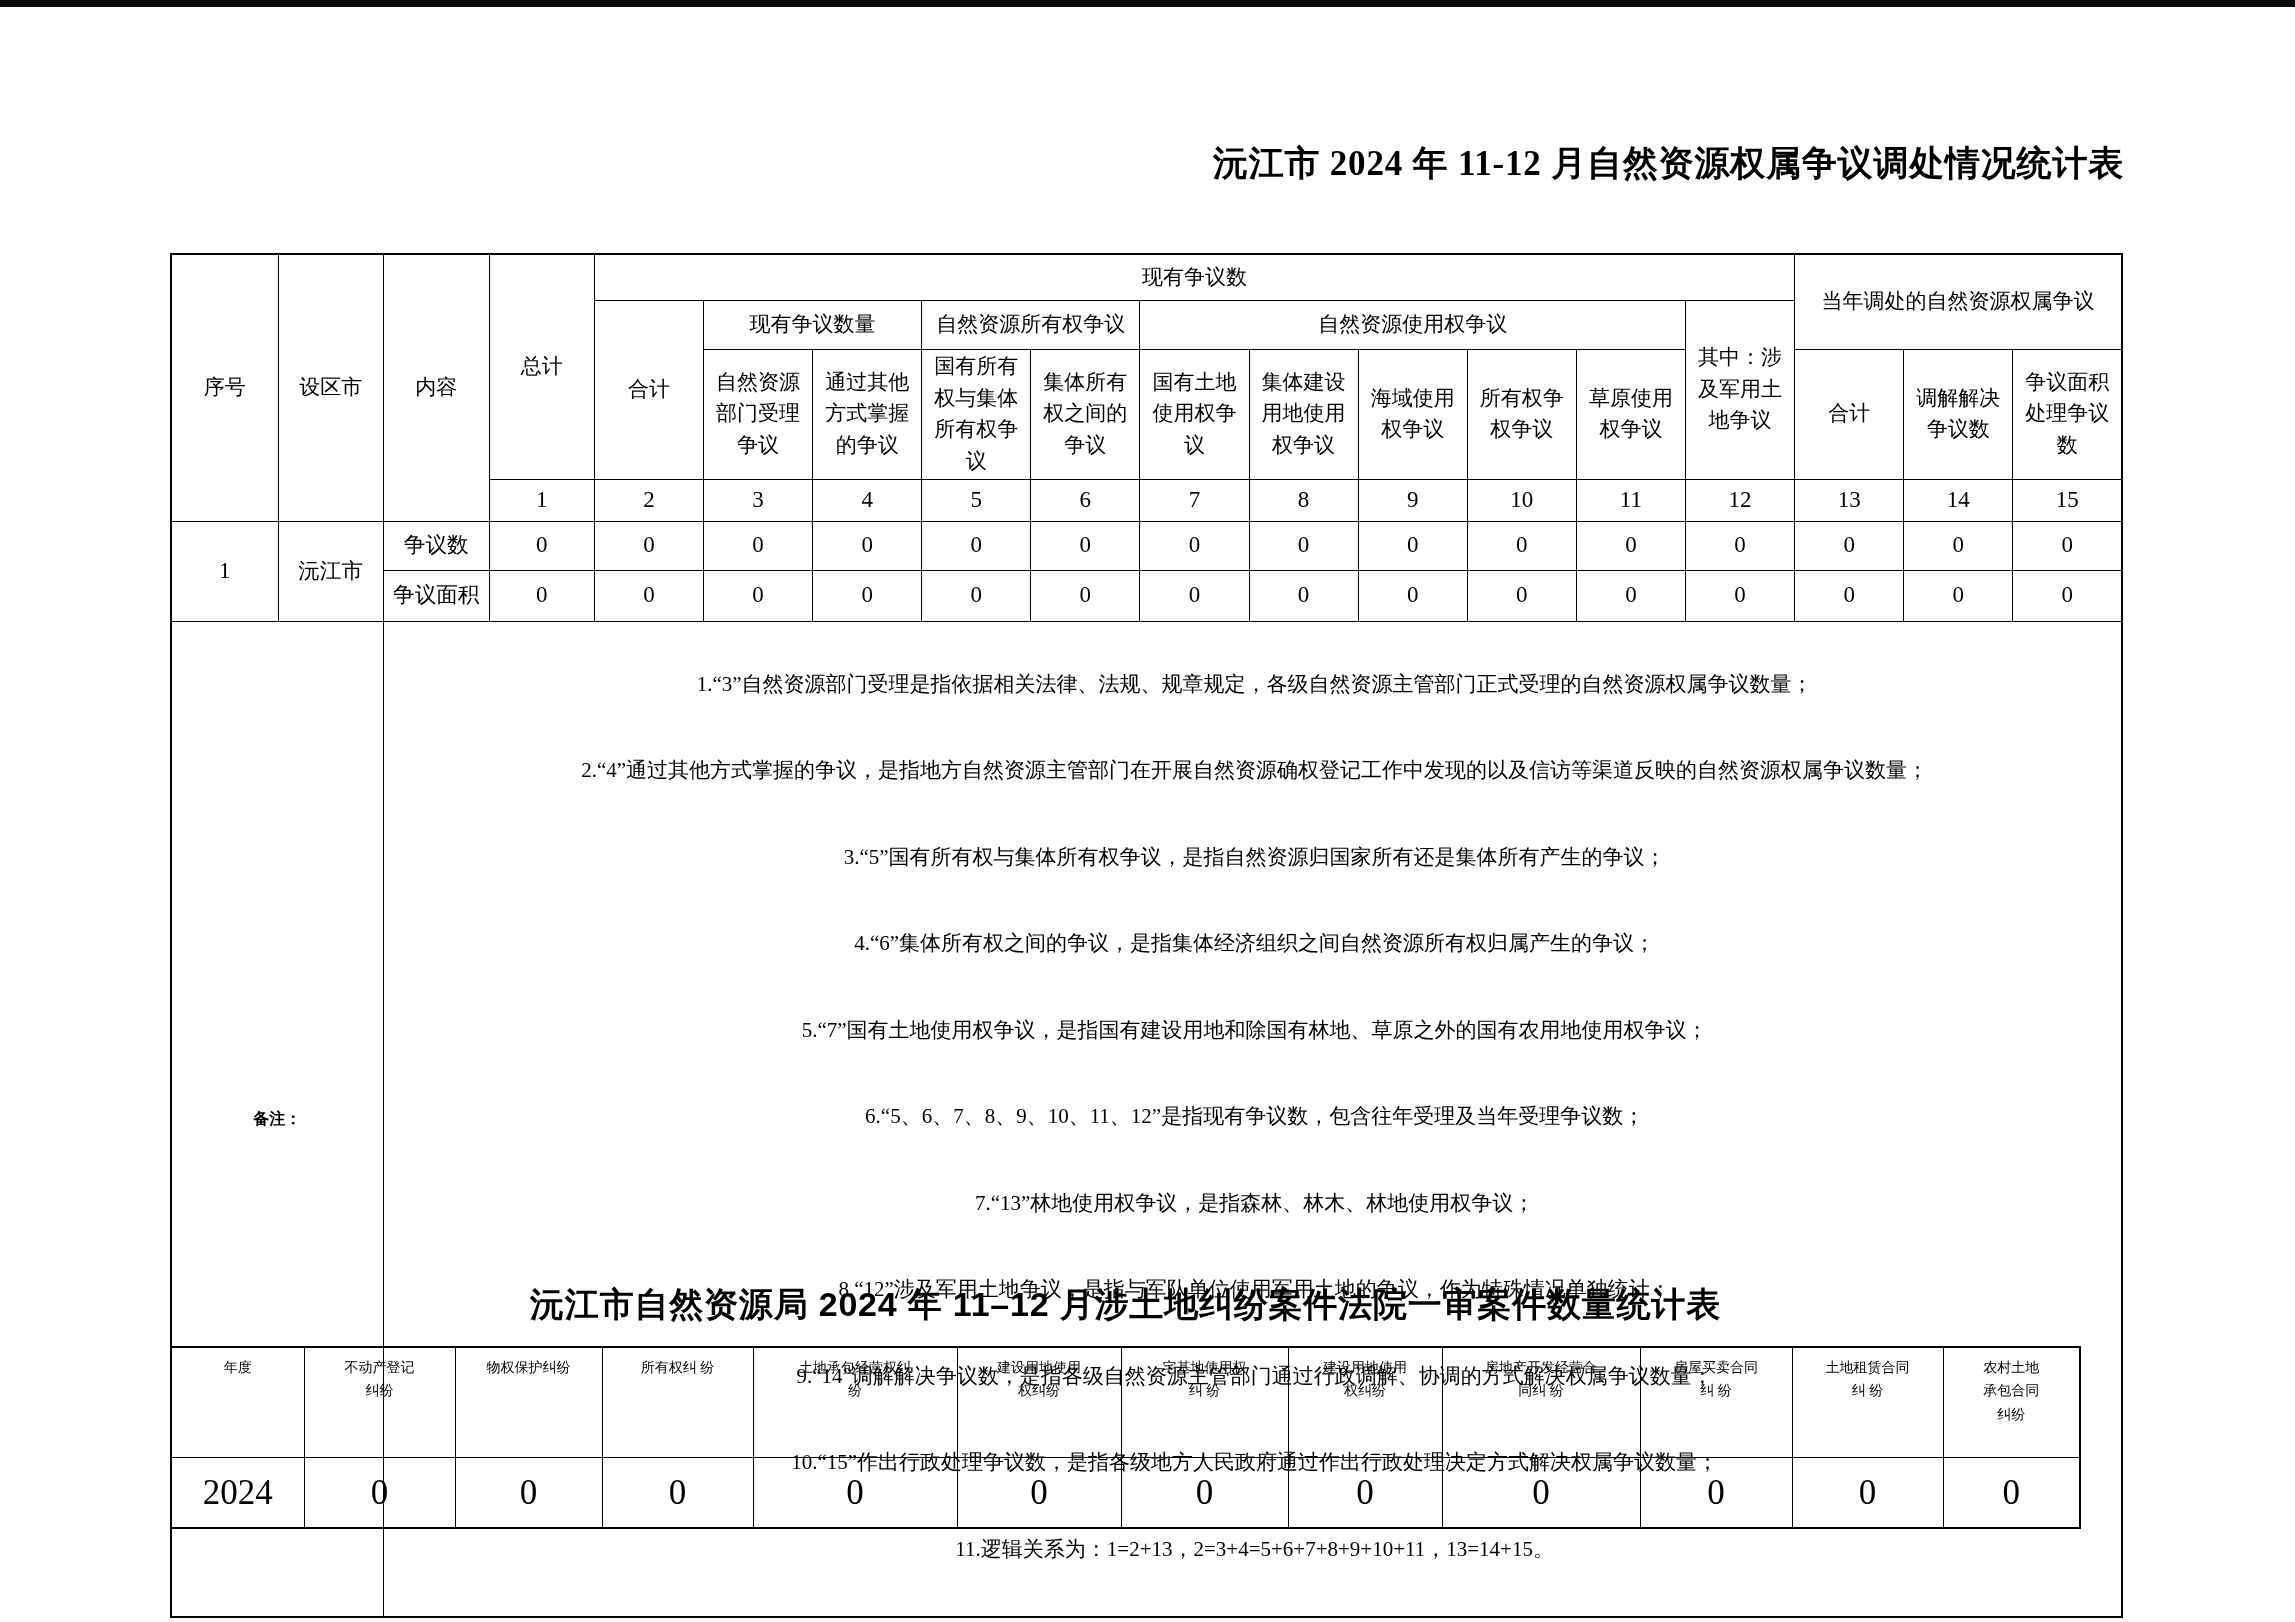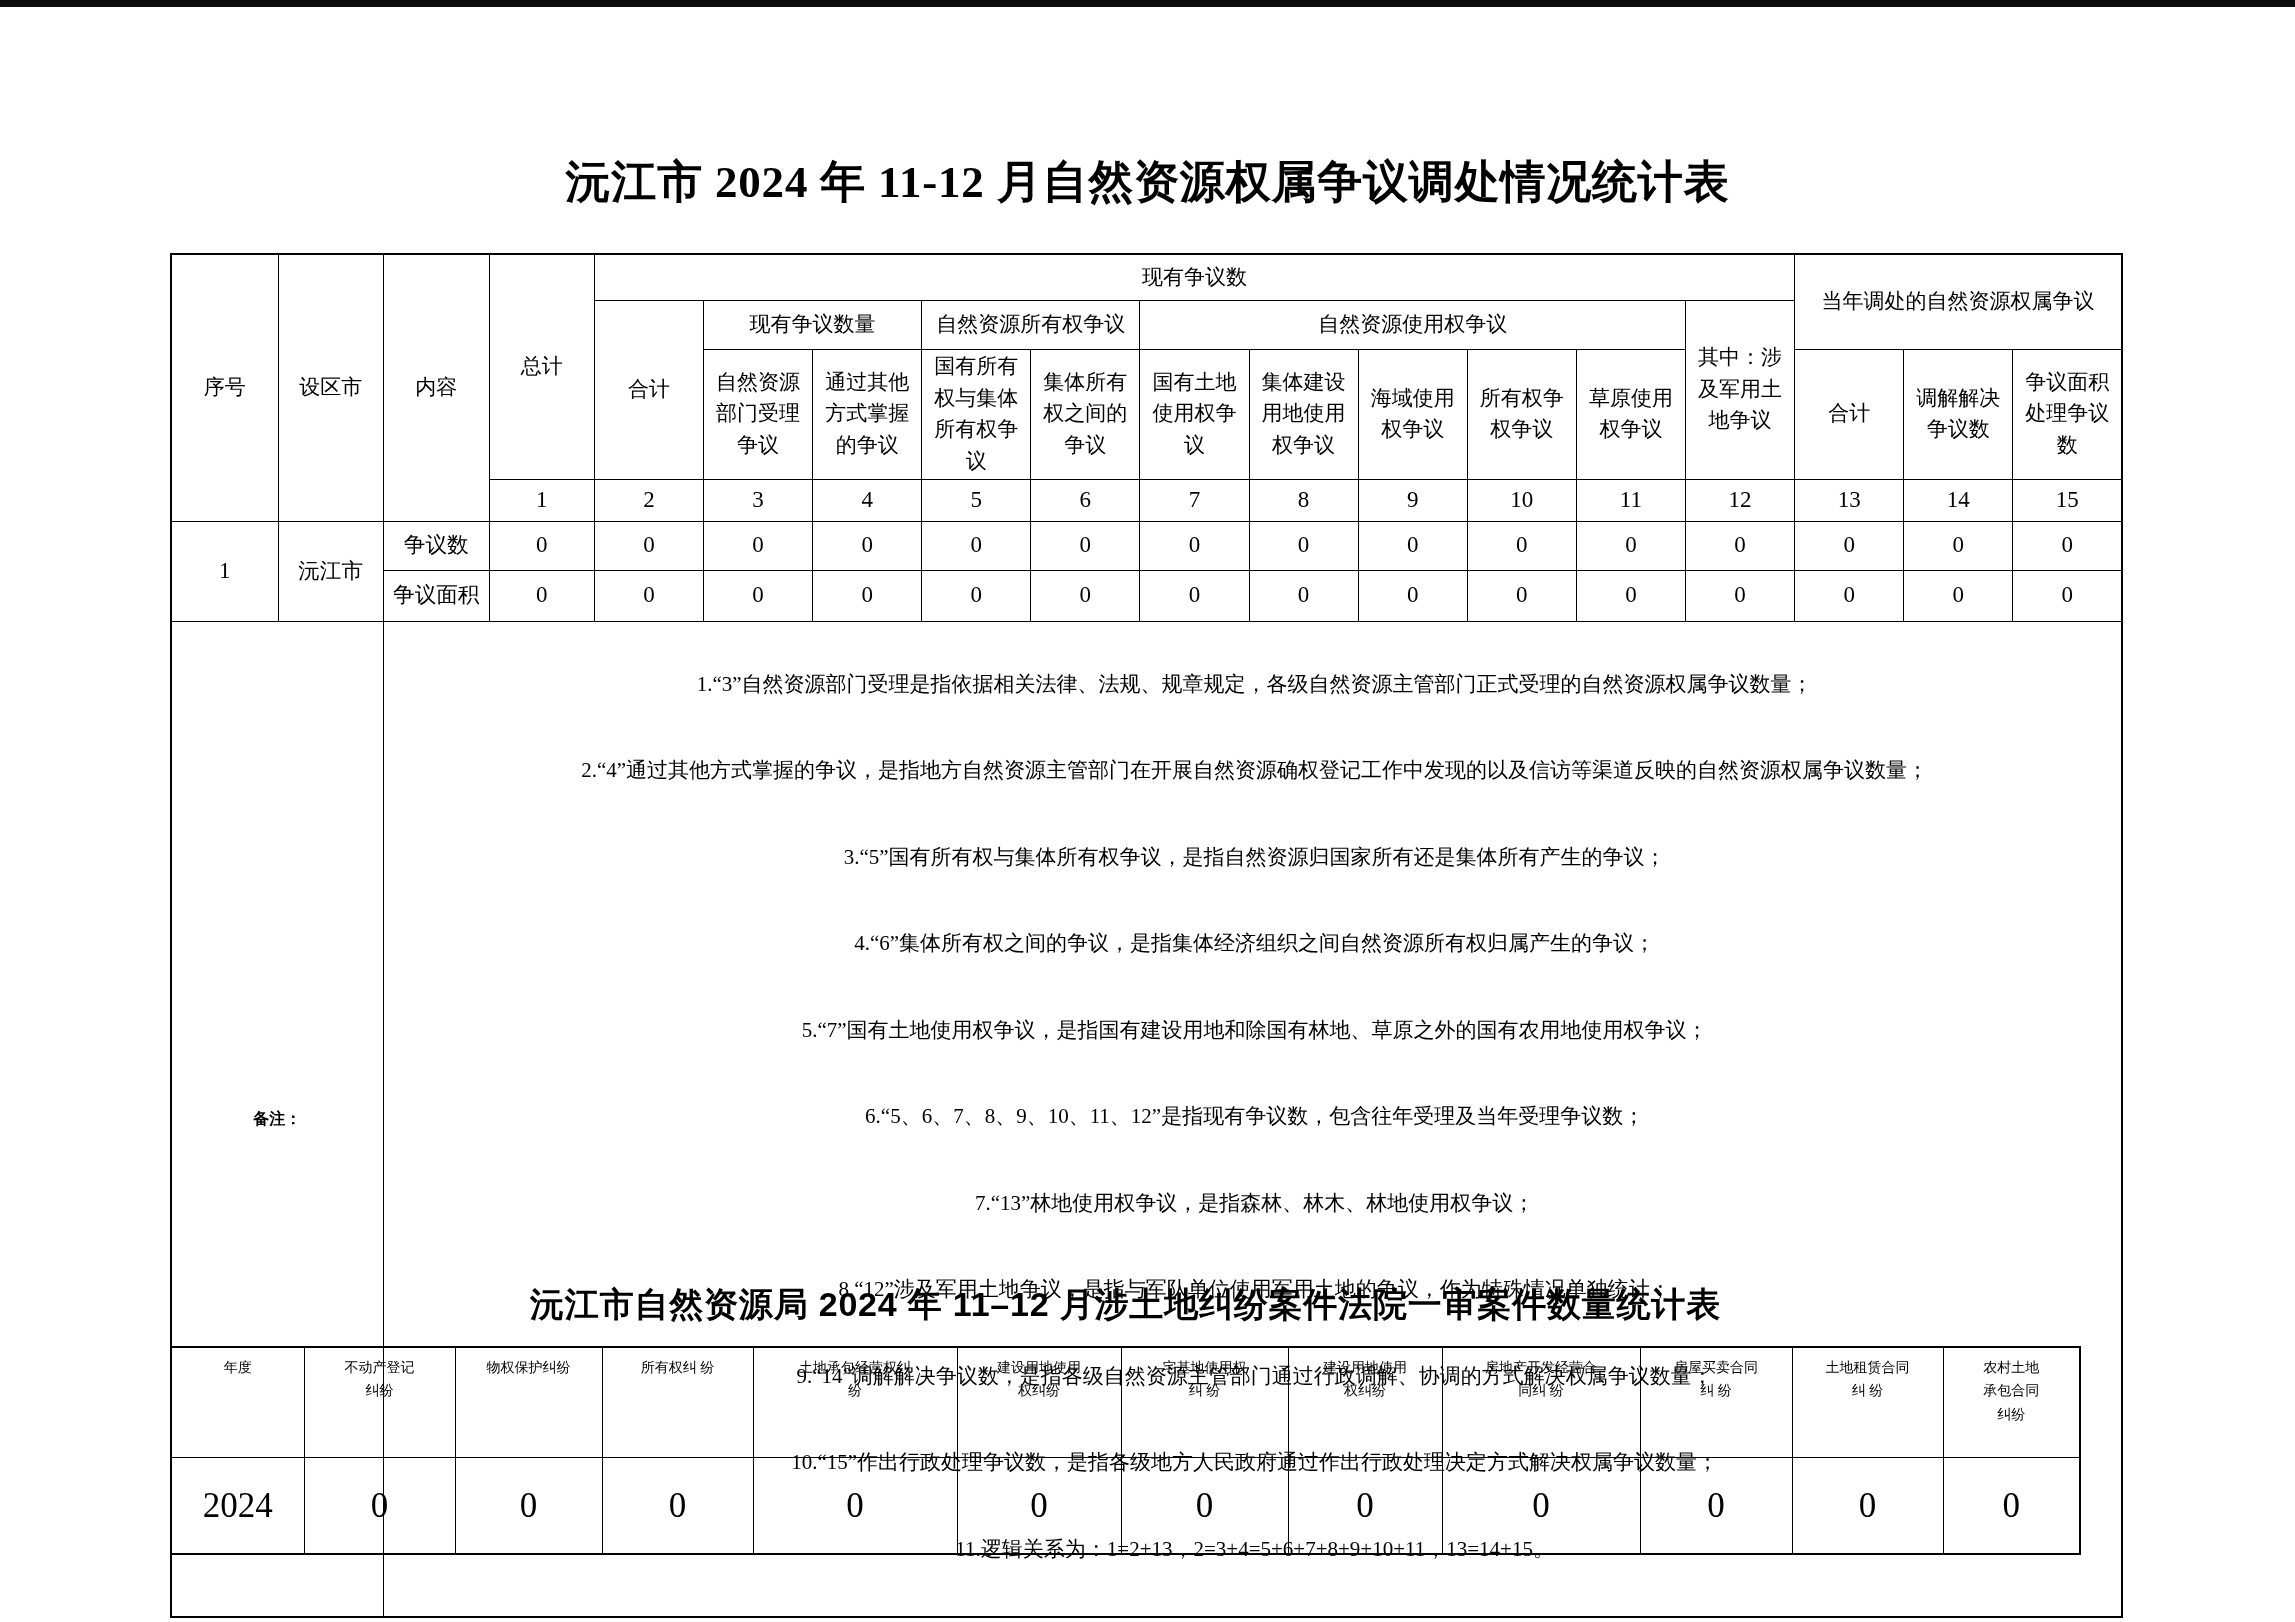--- a/index.html
+++ b/index.html
@@ -2,22 +2,22 @@
 <html style="font-size:12.3px"><head>
 <meta charset="utf-8">
 <style>
   html,body{margin:0;padding:0;}
   body{
     width:2295px;height:1623px;position:relative;background:#ffffff;color:#000;
     font-family:"Liberation Serif","DejaVu Serif",serif;
   }
   .topbar{position:absolute;top:0;left:0;width:2295px;height:7px;background:#0b0b0b;}
   .t1-title{
-    position:absolute;top:152px;left:171px;width:1953px;
-    text-align:center;font-size:45px;font-weight:bold;letter-spacing:0.8px;
+    position:absolute;top:140px;left:171px;width:1953px;
+    text-align:right;font-size:35px;font-weight:bold;letter-spacing:0.8px;
   }
   .t2-title{
     position:absolute;top:1282px;left:170px;width:1911px;
     text-align:center;font-size:34px;font-weight:bold;
     font-family:"Liberation Sans","DejaVu Sans",sans-serif;letter-spacing:0.8px;
   }
   table{border-collapse:collapse;table-layout:fixed;}
   #table1{position:absolute;top:253px;left:170px;width:1953px;border:2.3px solid #000;}
   #table1 td{
     border:1.5px solid #000;text-align:center;vertical-align:middle;
@@ -31,21 +31,21 @@
     text-align:left;vertical-align:top;padding:18.5px 15.4px 7.7px 20px;
   }
   .note{font-size:21px;line-height:24px;margin-bottom:31px;white-space:normal;text-align:center;}
   .note:last-child{margin-bottom:16px;}
   #table2{position:absolute;top:1346px;left:170px;width:1911px;border:2.3px solid #000;}
   #table2 td{
     border:1.5px solid #000;text-align:center;font-size:14px;line-height:1.7;
     padding:7.7px 7.7px 3.1px 7.7px;white-space:pre-line;overflow:hidden;
   }
   #table2 tr.head td{vertical-align:top;}
-  #table2 tr.data td{font-size:35px;vertical-align:middle;padding:18px;margin-top:35px;}
+  #table2 tr.data td{font-size:35px;vertical-align:middle;padding:5px;margin-top:35px;}
 </style>
 </head>
 <body>
 
 <div class="topbar"></div>
 
 <div class="t1-title">沅江市 2024 年 11-12 月自然资源权属争议调处情况统计表</div>
 
 <table id="table1">
   <colgroup>

